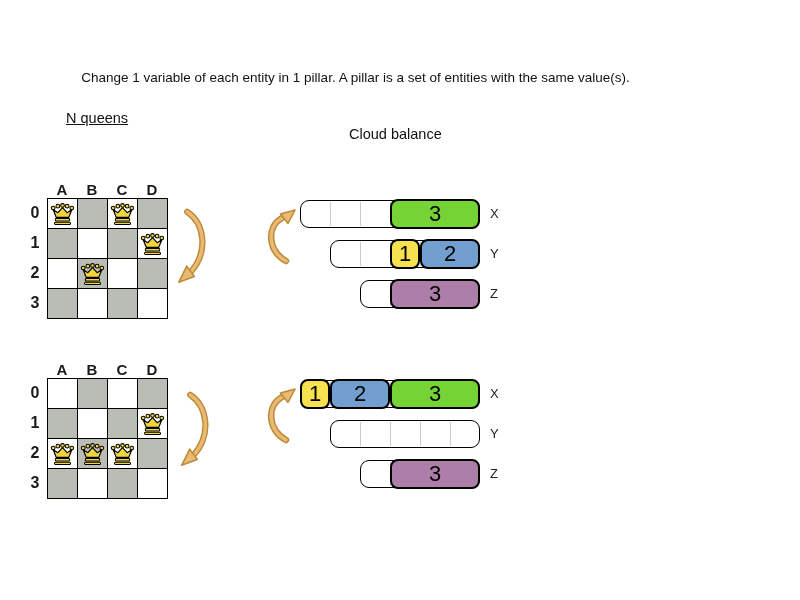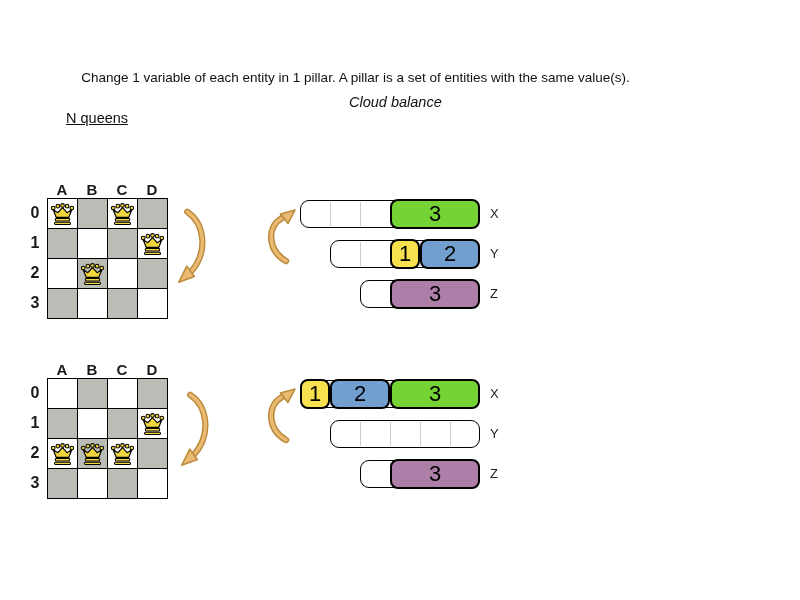--- a/index.html
+++ b/index.html
@@ -47,21 +47,21 @@
         <circle cx="27" cy="8" r="2.2" fill="#f2d53c" stroke="#000" stroke-width="1.2"></circle>
         <rect x="7.5" y="20.5" width="17" height="3" rx="1" fill="#f2d53c" stroke="#000" stroke-width="1.2"></rect>
         <rect x="6.5" y="25" width="19" height="2.6" rx="1.2" fill="#f2d53c" stroke="#000" stroke-width="1.2"></rect>
       </g>
     </defs>
   </svg>
 
   <div class="subtitle">Change 1 variable of each entity in 1 pillar. A pillar is a set of entities with the same value(s).</div>
 
   <div class="section-label" style="left:66px;top:110px;text-decoration:underline;">N queens</div>
-  <div class="section-label" style="left:349px;top:94px;font-style:italic;">Cloud balance</div>
+  <div class="section-label" style="left:349px;top:126px;">Cloud balance</div>
 
   <div class="board-group" style="left:47px;top:181px;">
       <div class="col-labels">
         <div class="col-label">A</div>
         <div class="col-label">B</div>
         <div class="col-label">C</div>
         <div class="col-label">D</div>
       </div>
       <div class="row-labels">
         <div class="row-label">0</div>

